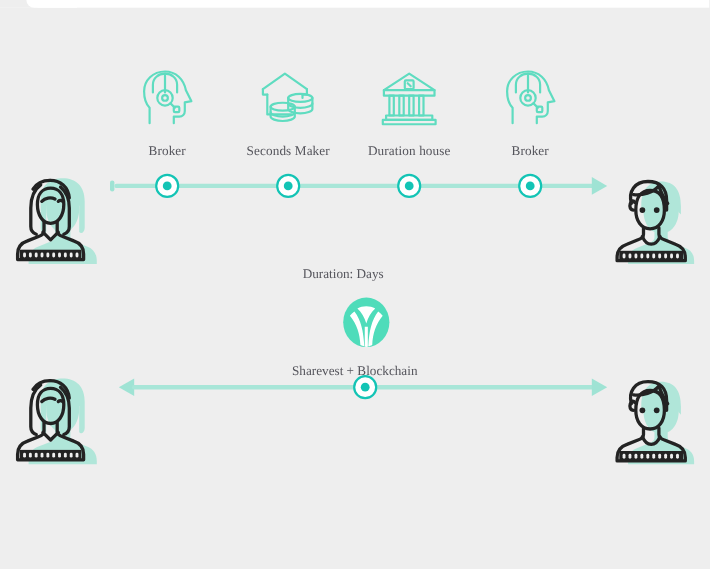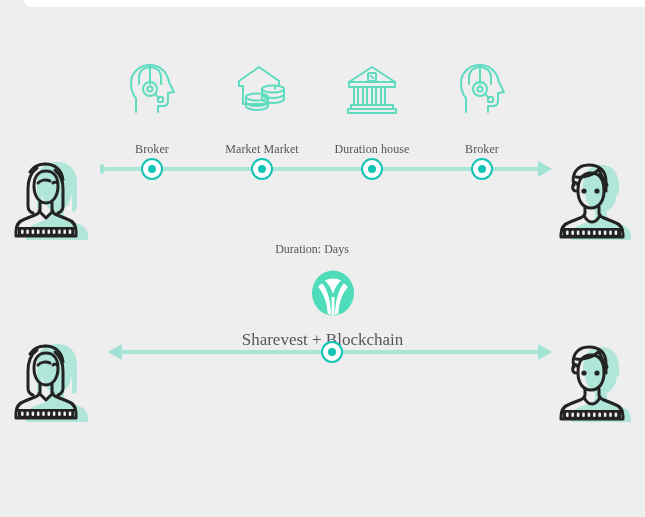--- a/index.html
+++ b/index.html
@@ -73,21 +73,21 @@
     top: 0;
     width: 54px;
     height: 52px;
     transform: translateX(-27px);
   }
   .node-icon svg { display: block; width: 54px; height: 52px; }
 
   
   .label-strip {
     position: absolute;
-    top: 102px;
+    top: 90px;
     left: 0;
     width: 576px;
     height: 18px;
     font-family: Liberation Serif, serif;
   }
   .node-label {
     position: absolute;
     top: 0;
     width: 160px;
     transform: translateX(-80px);
@@ -182,21 +182,21 @@
     height: 46px;
   }
   .brand-logo svg { display: block; width: 44px; height: 46px; }
 
   .brand-label {
     position: absolute;
     top: 68px;
     left: 0;
     width: 645px;
     text-align: center;
-    font-size: 17px;
+    font-size: 12px;
     color: #55555c;
     white-space: nowrap;
   }
 </style>
 </head>
 <body>
 
 <div class="top-band">
   <div class="top-band-notch"></div>
   <div class="top-band-notch2"></div>
@@ -330,21 +330,21 @@
           <circle cx="25" cy="27" r="2.6"></circle>
           <path d="M30 32 L34 36"></path>
           <rect x="33" y="35" width="5" height="5" rx="1"></rect>
         </g>
       </svg>
     </div>
   </div>
 
   <div class="label-strip">
     <div class="node-label" style="left:152px">Broker</div>
-    <div class="node-label" style="left:262px">Market Market</div>
+    <div class="node-label" style="left:262px">Seconds Maker</div>
     <div class="node-label" style="left:372px">Duration house</div>
     <div class="node-label" style="left:482px">Broker</div>
   </div>
 
   <div class="axis">
     <div class="axis-cap"></div>
     <div class="axis-line" style="left:4px; right:12px; width:436px;"></div>
     <div class="arrow-head right"></div>
     <div class="axis-node" style="left:52px"></div>
     <div class="axis-node" style="left:162px"></div>

